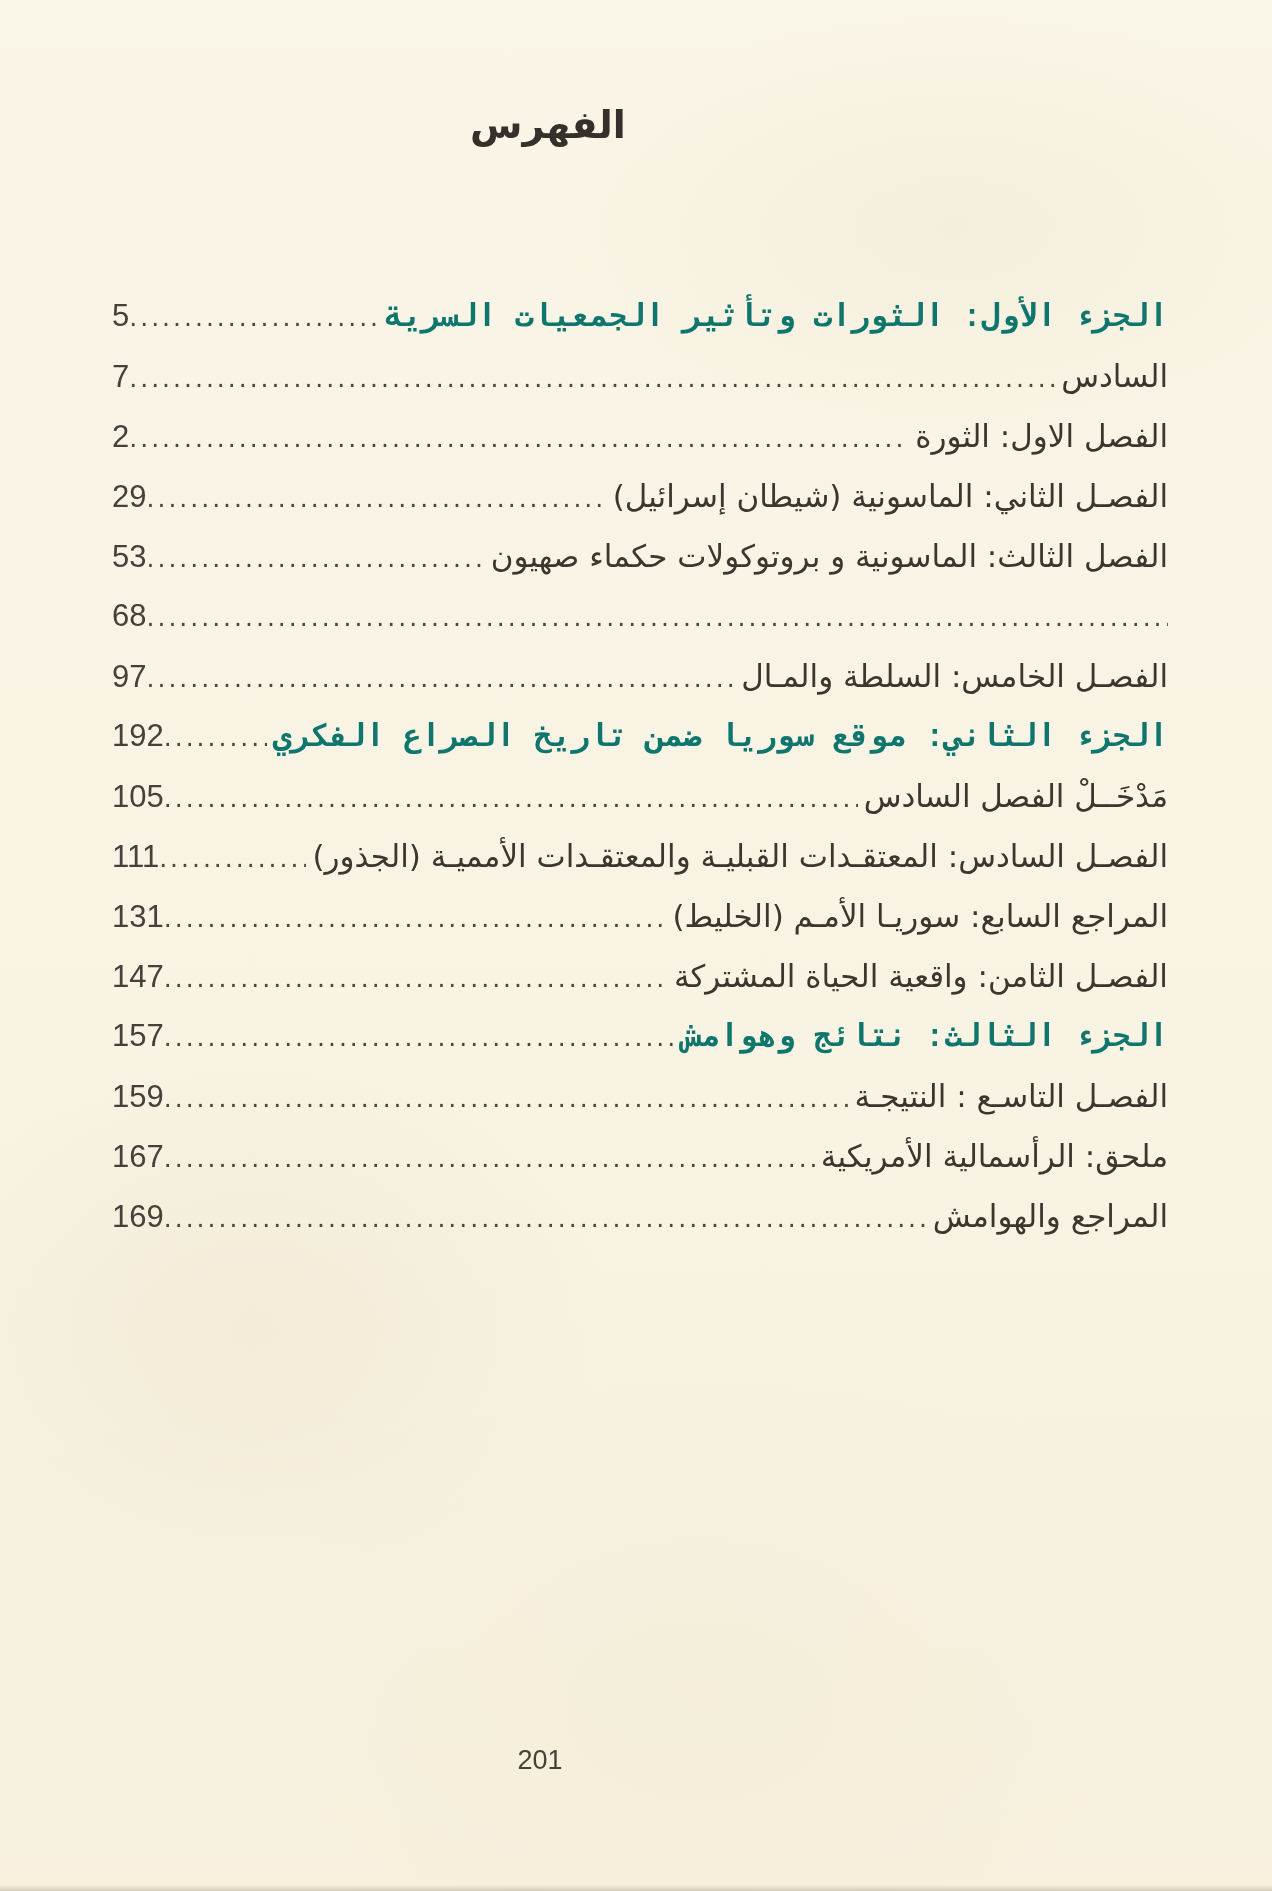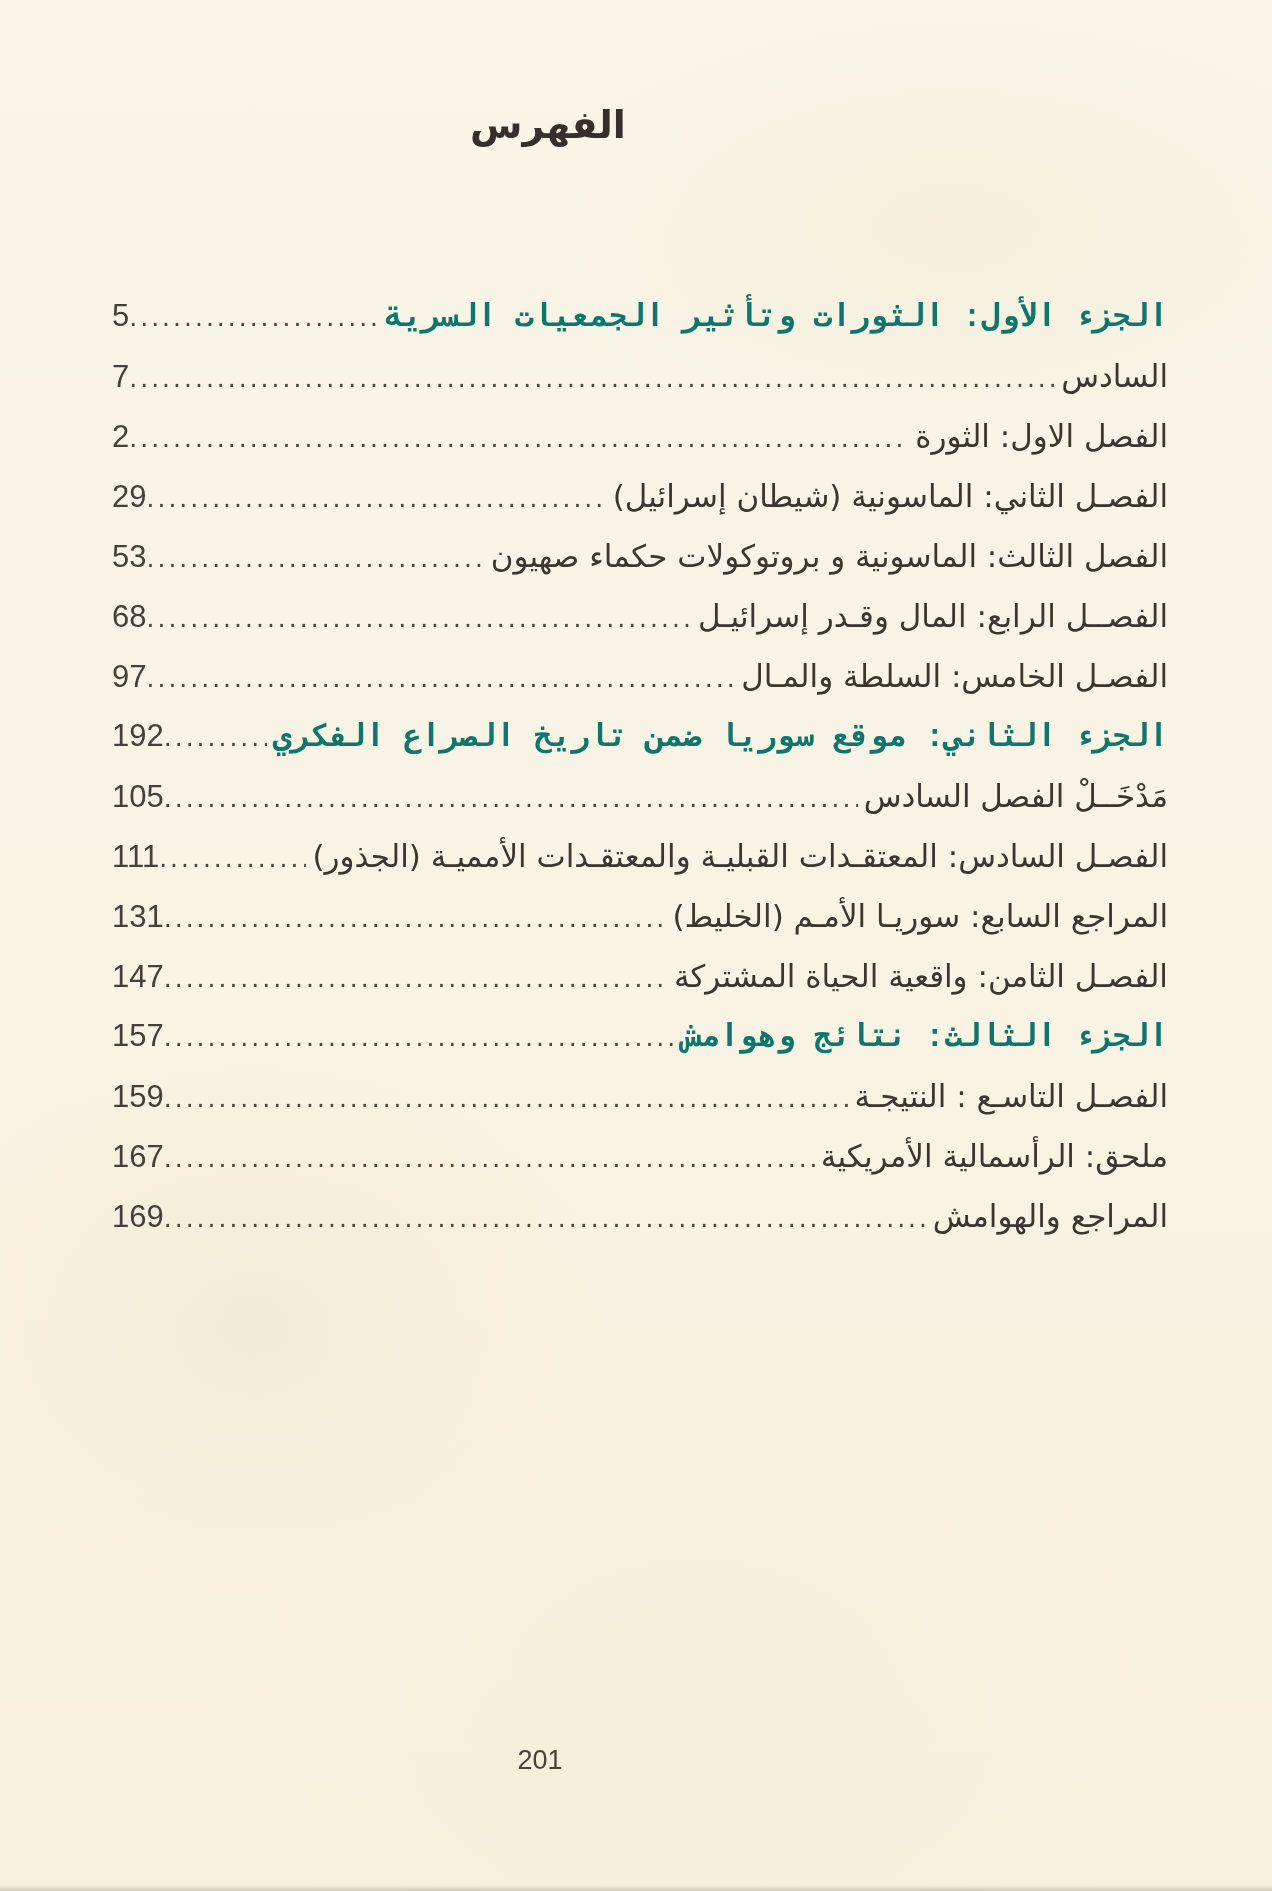--- a/index.html
+++ b/index.html
@@ -90,21 +90,20 @@
     <span class="pagenum">29</span>
   </div>
 
   <div class="row" dir="rtl">
     <span class="entry-title">الفصل الثالث: الماسونية و بروتوكولات حكماء صهيون</span>
     <span class="leader"></span>
     <span class="pagenum">53</span>
   </div>
 
   <div class="row" dir="rtl">
-    <span class="entry-title">الفصــل الرابع: المال وقـدر إسرائيـل</span>
     <span class="leader"></span>
     <span class="pagenum">68</span>
   </div>
 
   <div class="row" dir="rtl">
     <span class="entry-title">الفصـل الخامس: السلطة والمـال</span>
     <span class="leader"></span>
     <span class="pagenum">97</span>
   </div>
 

